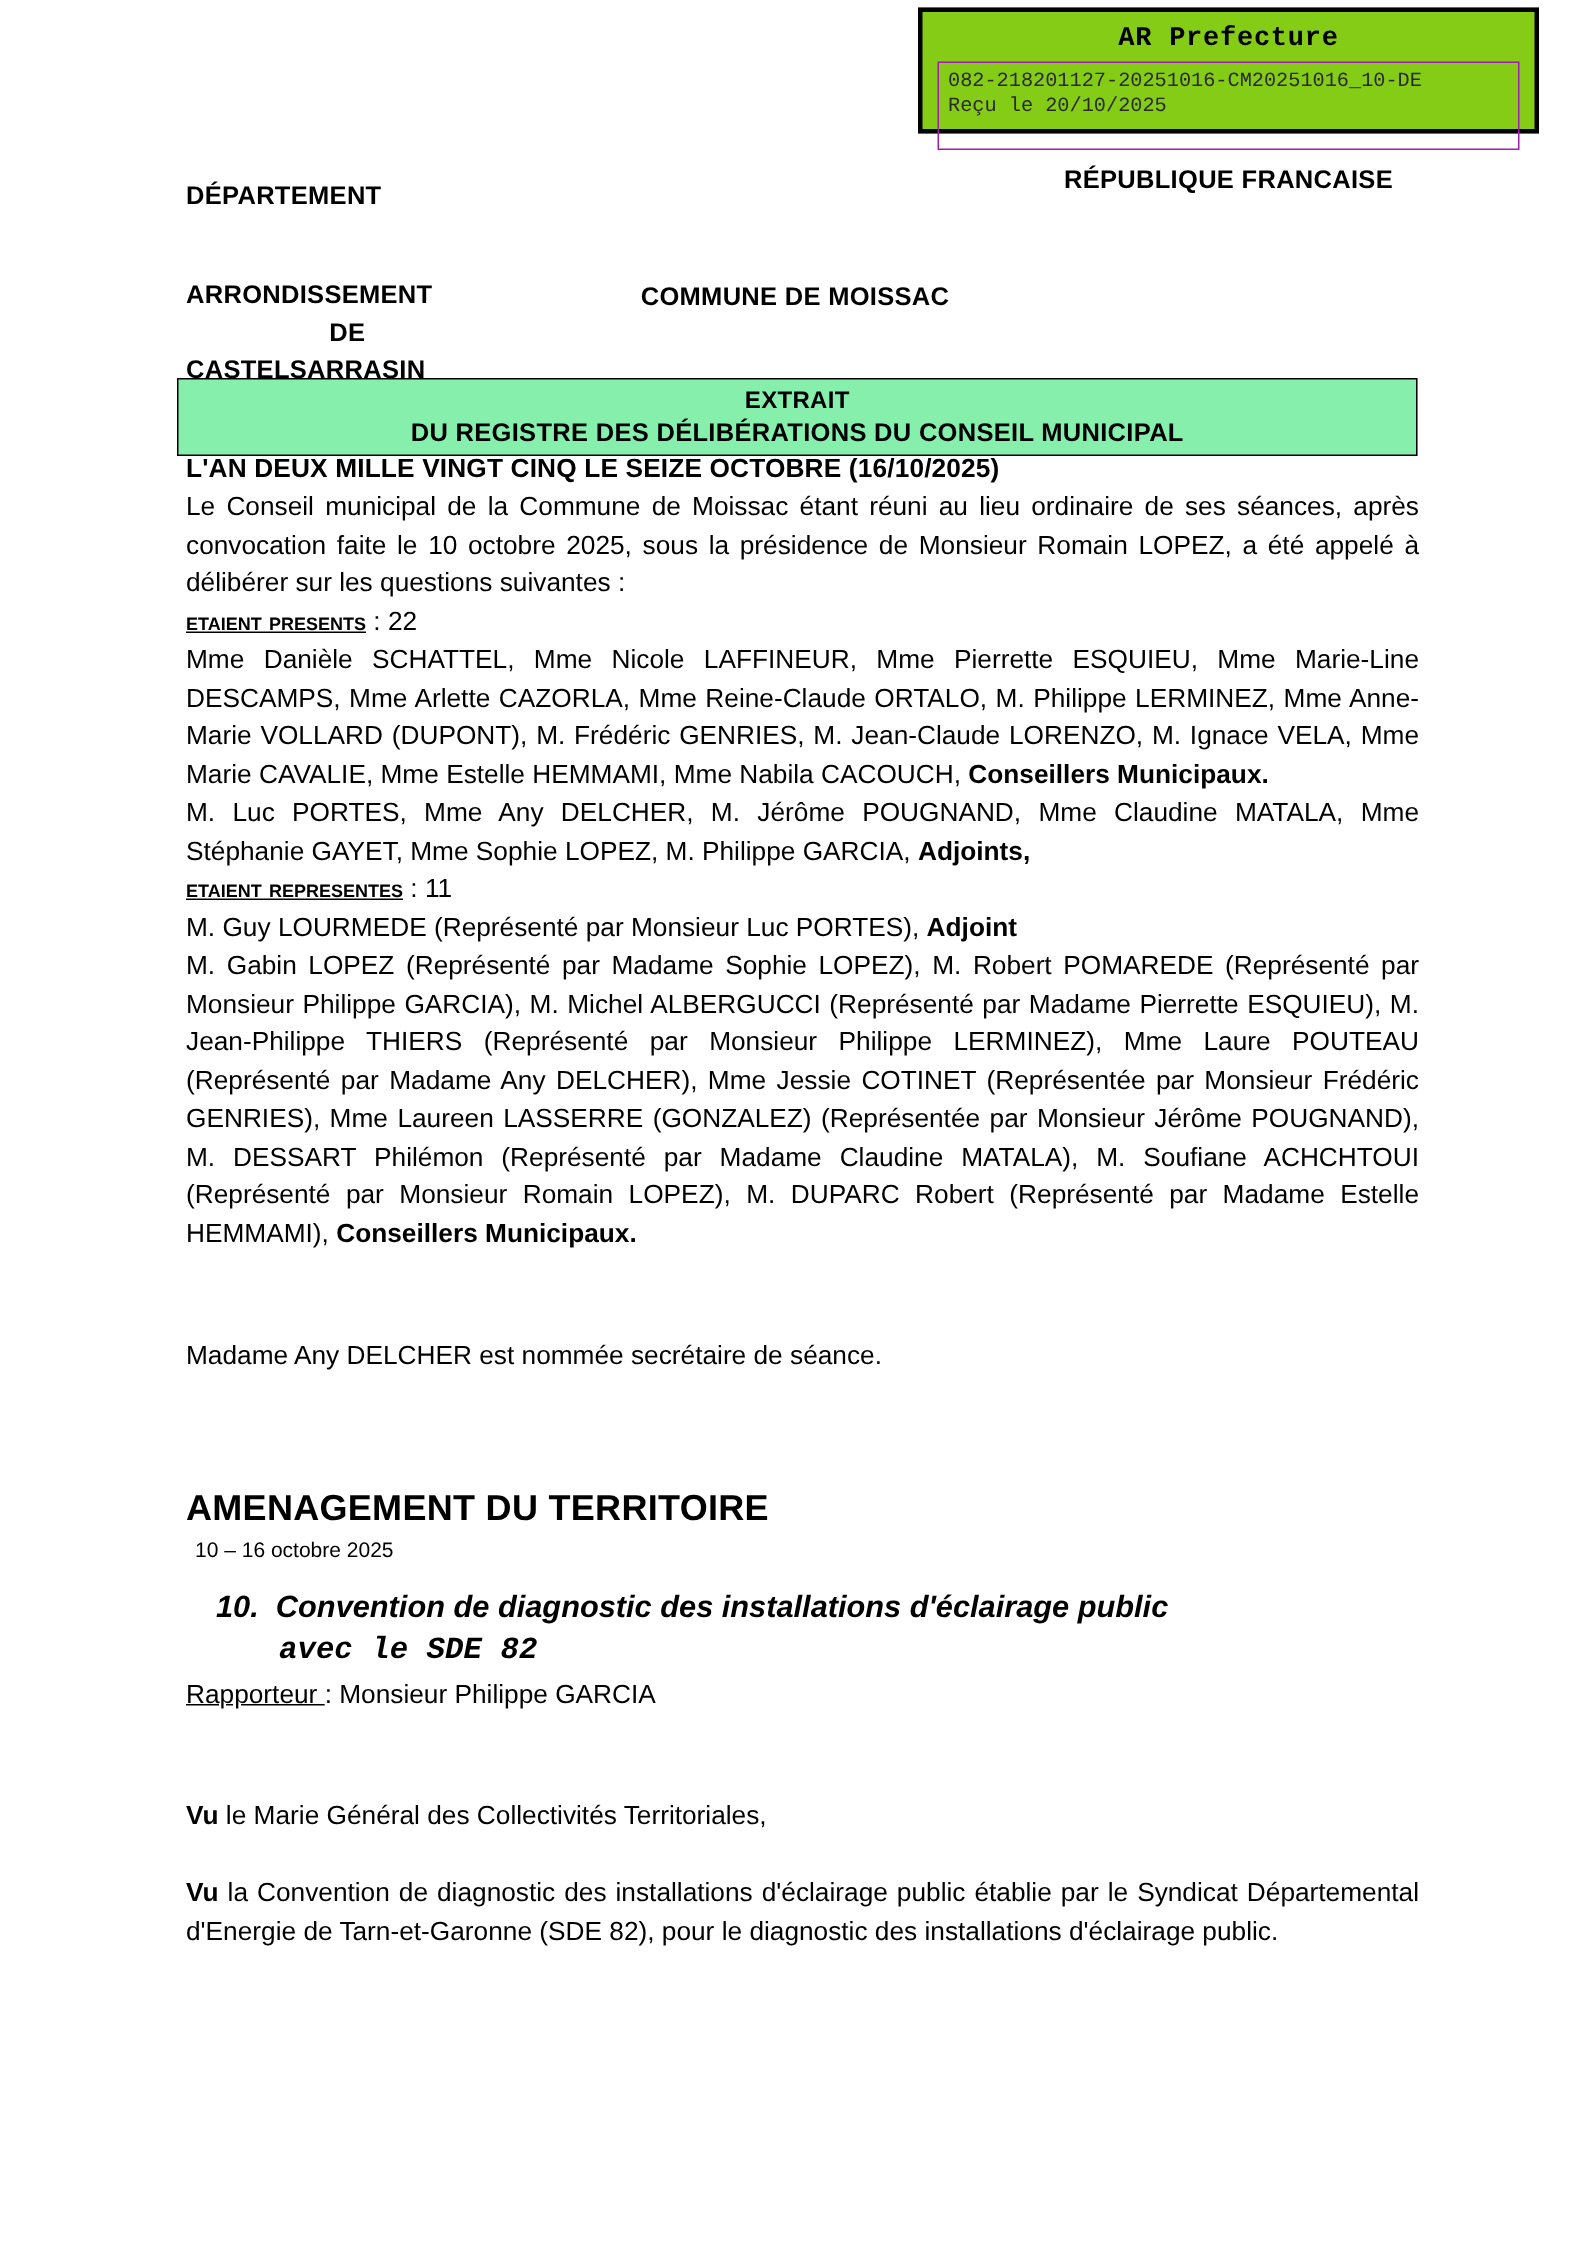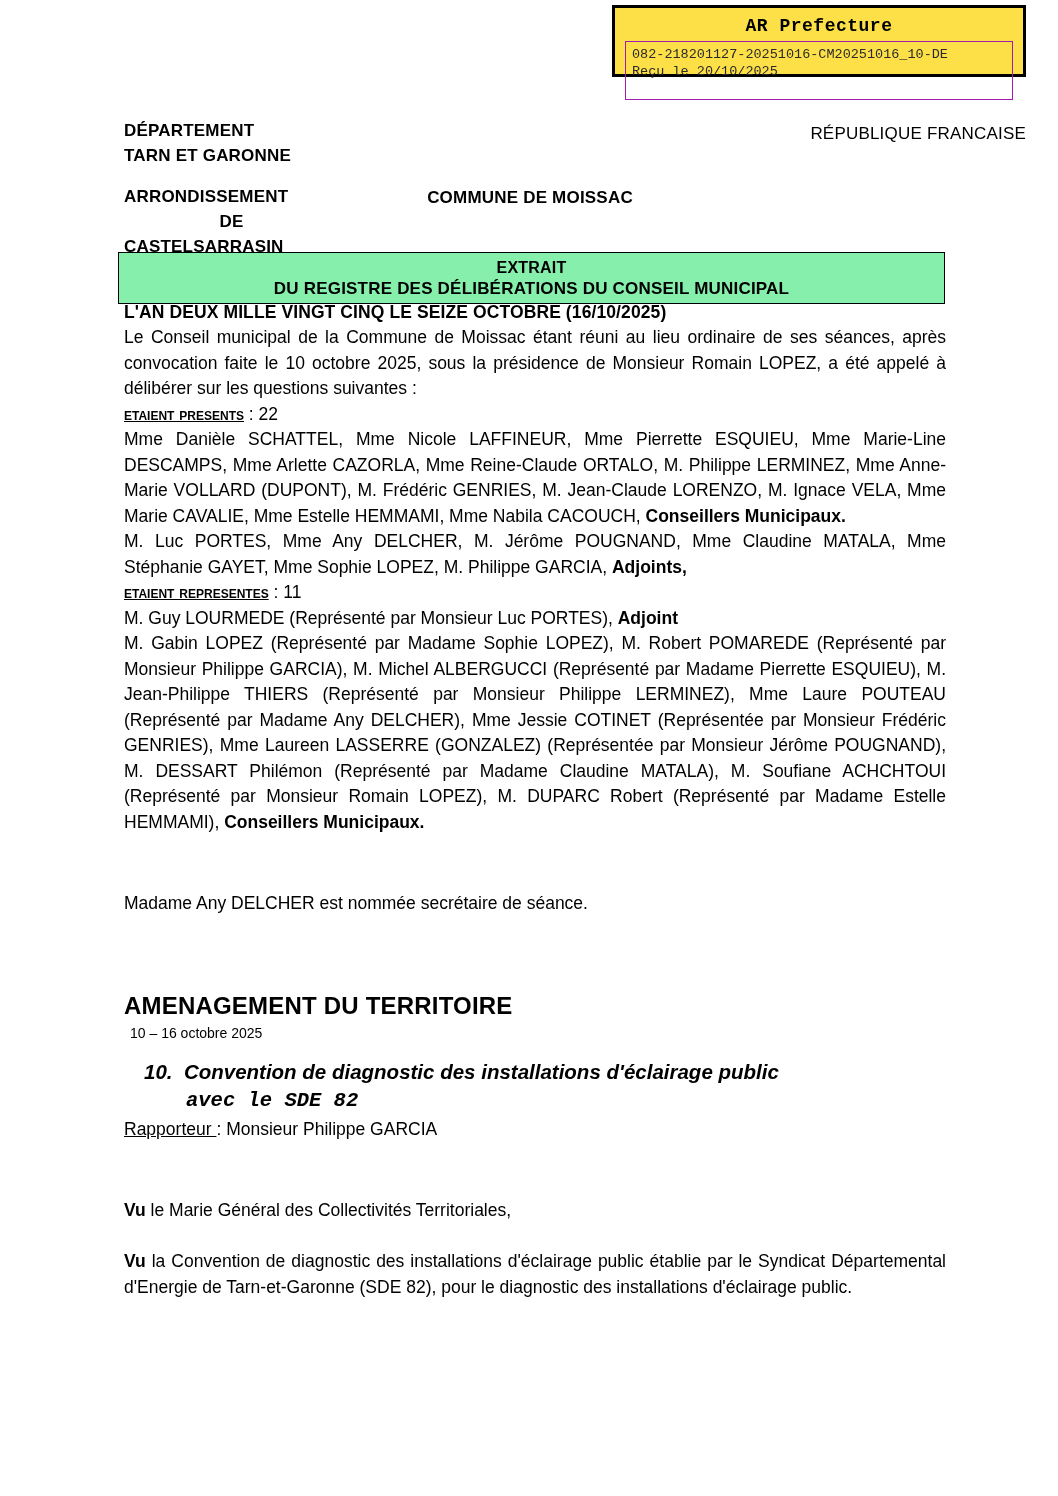--- a/index.html
+++ b/index.html
@@ -19,23 +19,23 @@
     background: #ffffff;
     overflow: hidden;
   }
 
   
   .ar-stamp {
     position: absolute;
     left: 612px;
     top: 5px;
     width: 414px;
-    height: 72px;
+    height: 84px;
     border: 3px solid #000;
-    background: #fde047;
+    background: #84cc16;
     box-sizing: border-box;
     padding: 6px 10px 0 10px;
   }
   .ar-stamp-title {
     text-align: center;
     font-family: "Liberation Mono", monospace;
     font-weight: bold;
     font-size: 18px;
     letter-spacing: 0.5px;
     margin: 2px 0 5px 0;
@@ -51,25 +51,25 @@
     font-size: 13.5px;
     line-height: 17px;
     white-space: nowrap;
     color: #2a2a2a;
   }
 
   
   .rf-title {
     position: absolute;
     left: 612px;
-    top: 124px;
+    top: 110px;
     width: 414px;
-    text-align: right;
-    font-size: 17px;
-    font-weight: normal;
+    text-align: center;
+    font-size: 17px;
+    font-weight: bold;
     letter-spacing: 0.2px;
   }
   .dept-block {
     position: absolute;
     left: 124px;
     top: 118px;
     width: 260px;
     font-size: 17px;
     font-weight: bold;
     line-height: 25px;
@@ -217,21 +217,20 @@
     <div class="ar-stamp-inner">
       <div class="ar-stamp-line">082-218201127-20251016-CM20251016_10-DE</div>
       <div class="ar-stamp-line">Reçu le 20/10/2025</div>
     </div>
   </div>
 
   <div class="rf-title">RÉPUBLIQUE FRANCAISE</div>
 
   <div class="dept-block">
     <div>DÉPARTEMENT</div>
-    <div>TARN ET GARONNE</div>
   </div>
 
   <div class="arr-block">
     <div>ARRONDISSEMENT</div>
     <div class="ctr">DE</div>
     <div>CASTELSARRASIN</div>
   </div>
 
   <div class="commune-title">COMMUNE DE MOISSAC</div>
 

